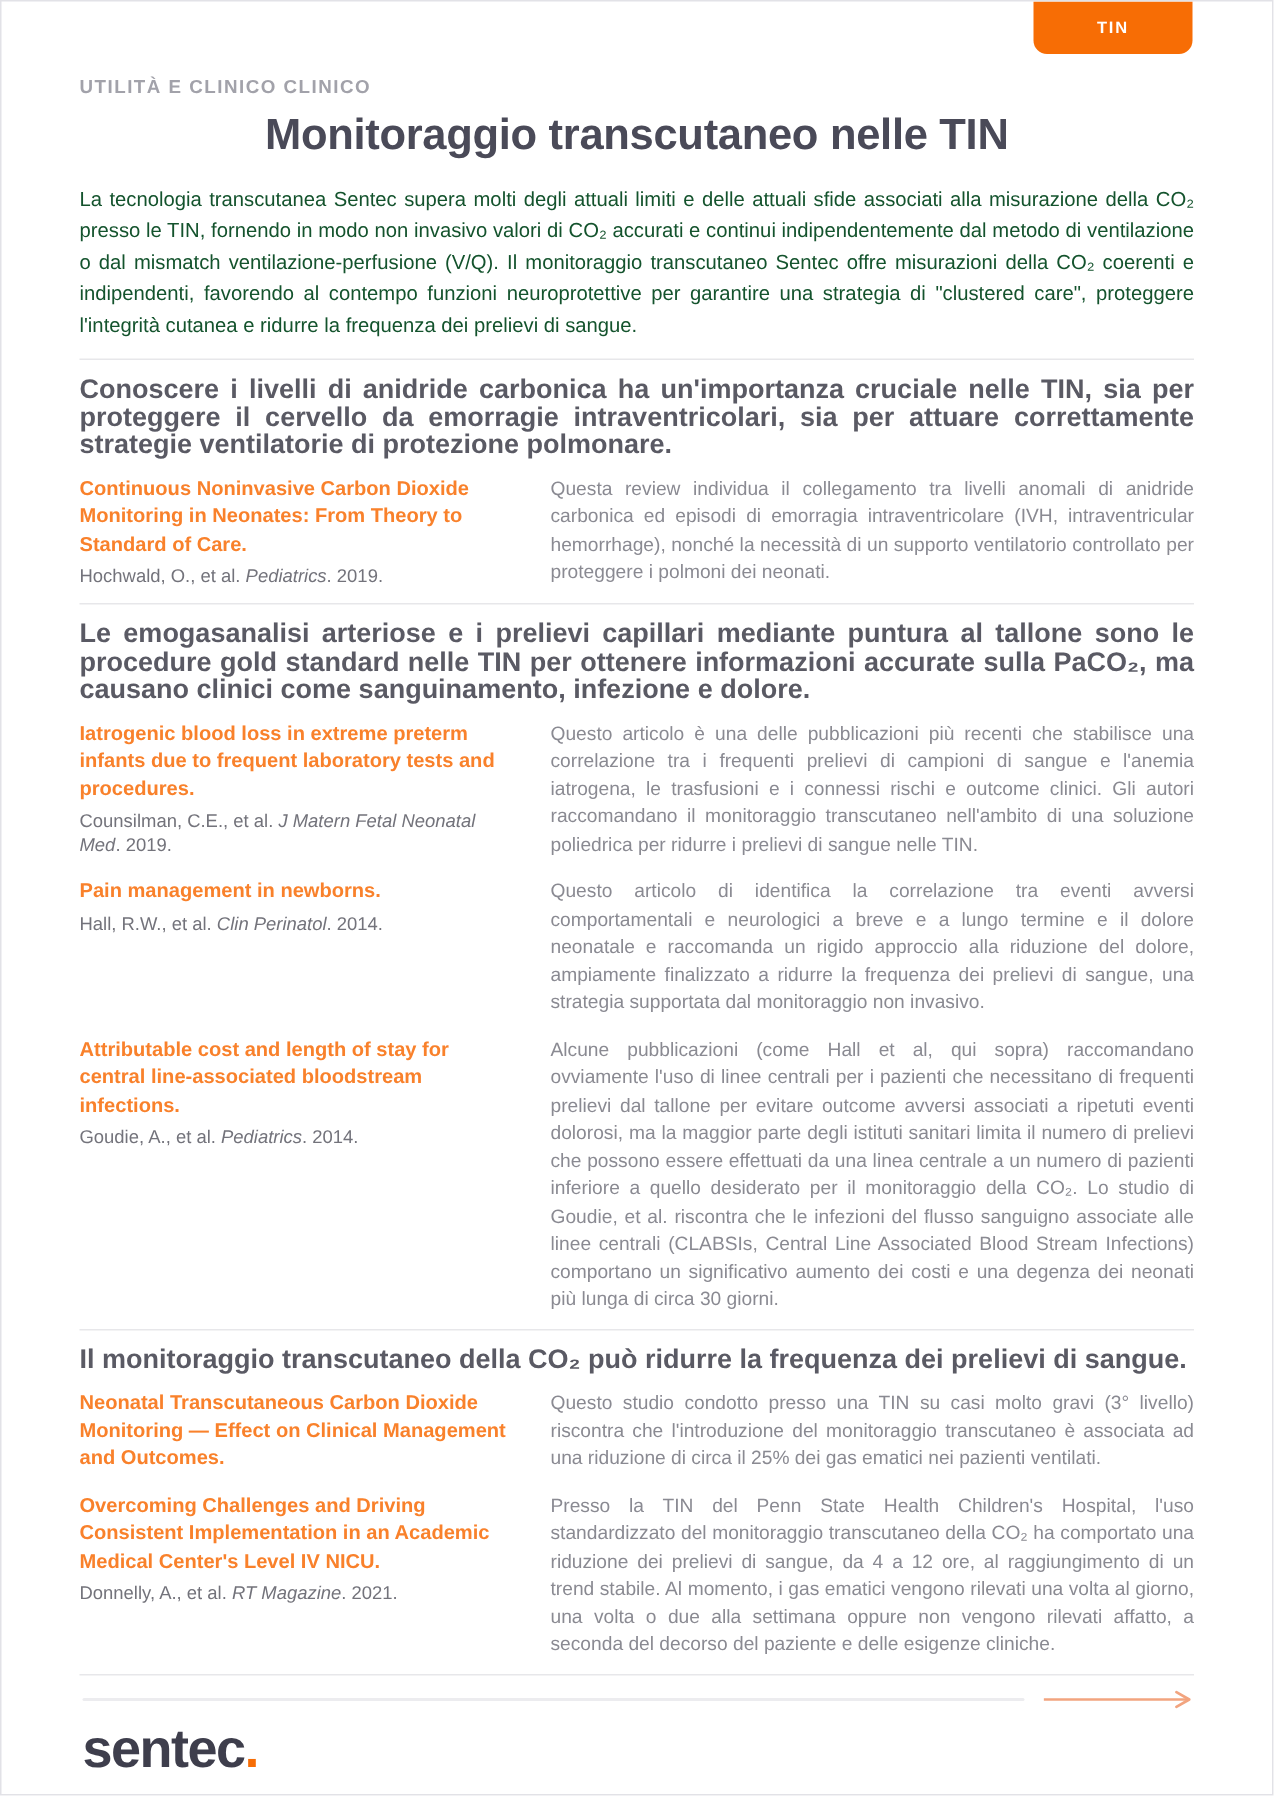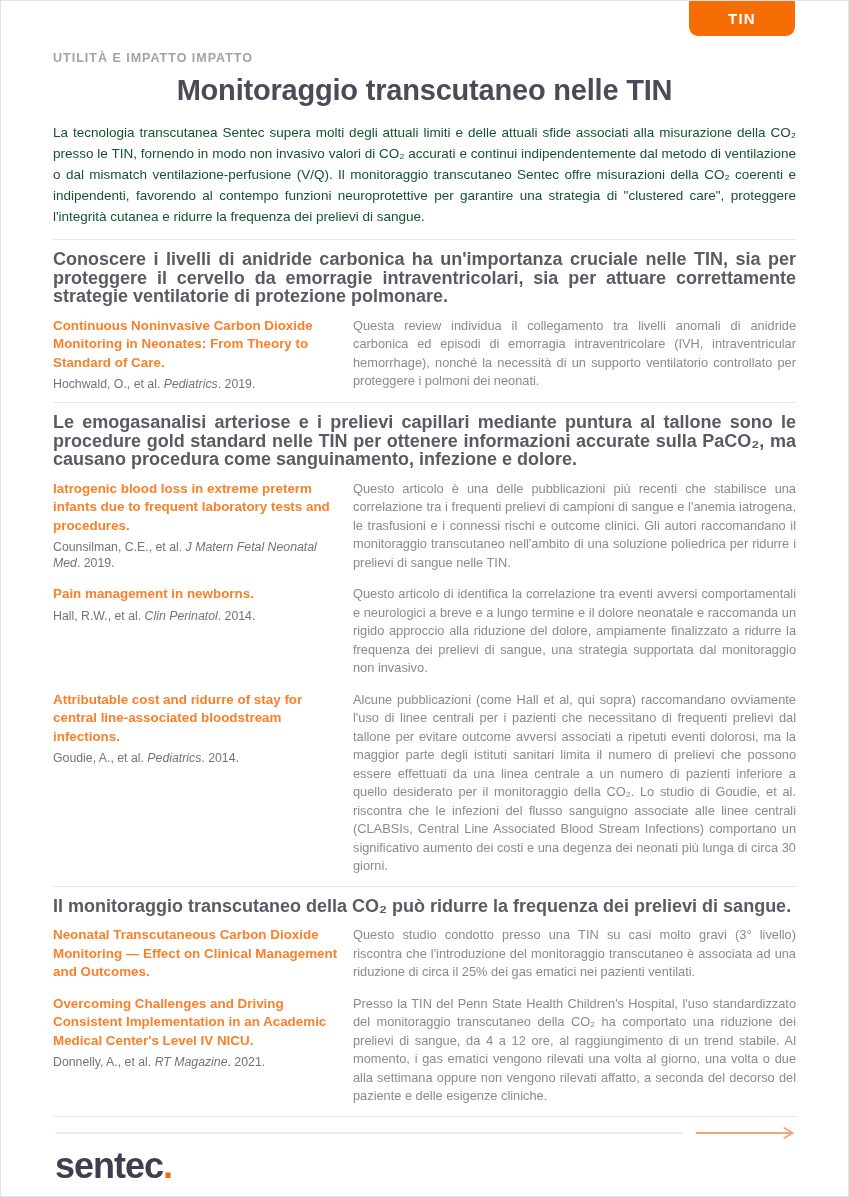--- a/index.html
+++ b/index.html
@@ -12,21 +12,21 @@
     box-sizing:border-box;
     overflow:hidden;
     font-family:"Liberation Sans","DejaVu Sans",sans-serif;
   }
   .badge{
     position:absolute;top:0;right:53px;
     width:106px;height:35px;
     background:#f76d05;color:#ffffff;
     border-radius:0 0 9px 9px;
     display:flex;align-items:center;justify-content:center;
-    font-size:15px;font-weight:bold;letter-spacing:1.2px;
+    font-size:11px;font-weight:bold;letter-spacing:1.2px;
   }
   .content{padding:50px 52px 0 52px;}
   .eyebrow{
     margin:0;
     font-size:12.5px;font-weight:bold;letter-spacing:1px;
     color:#a2a2aa;
   }
   .page-title{
     margin:9px 0 0 0;
     font-size:29px;font-weight:600;letter-spacing:-0.2px;
@@ -41,21 +41,21 @@
   .sec{
     border-top:1px solid #e7e7ea;
     padding:10px 0 10px 0;
   }
   .stmt{
     margin:0;
     font-size:18px;font-weight:bold;line-height:18.5px;
     color:#5a5a64;text-align:justify;
   }
   .articles{margin-top:11px;display:flex;flex-direction:column;gap:13px;}
-  .article{display:grid;grid-template-columns:292px 1fr;column-gap:8px;}
+  .article{display:grid;grid-template-columns:292px 1fr;column-gap:22px;}
   .art-title{
     margin:0;
     font-size:13.4px;font-weight:bold;line-height:18.5px;
     color:#f9812b;
   }
   .art-cite{
     margin:4px 0 0 0;
     font-size:12.3px;line-height:16px;
     color:#73737b;
   }
@@ -90,57 +90,57 @@
 <body>
 
 <div class="page">
 
   <div class="badge">
     <span>TIN</span>
   </div>
 
   <div class="content">
 
-    <p class="eyebrow">UTILITÀ E IMPATTO IMPATTO</p>
+    <p class="eyebrow">UTILITÀ E CLINICO CLINICO</p>
     <h1 class="page-title">Monitoraggio transcutaneo nelle TIN</h1>
     <p class="intro">La tecnologia transcutanea Sentec supera molti degli attuali limiti e delle attuali sfide associati alla misurazione della CO₂ presso le TIN, fornendo in modo non invasivo valori di CO₂ accurati e continui indipendentemente dal metodo di ventilazione o dal mismatch ventilazione-perfusione (V/Q). Il monitoraggio transcutaneo Sentec offre misurazioni della CO₂ coerenti e indipendenti, favorendo al contempo funzioni neuroprotettive per garantire una strategia di "clustered care", proteggere l'integrità cutanea e ridurre la frequenza dei prelievi di sangue.</p>
 
     <section class="sec">
       <p class="stmt">Conoscere i livelli di anidride carbonica ha un'importanza cruciale nelle TIN, sia per proteggere il cervello da emorragie intraventricolari, sia per attuare correttamente strategie ventilatorie di protezione polmonare.</p>
       <div class="articles">
         <div class="article">
           <div class="art-left">
             <h3 class="art-title">Continuous Noninvasive Carbon Dioxide Monitoring in Neonates: From Theory to Standard of Care.</h3>
             <p class="art-cite"><span>Hochwald, O., et al. </span><span class="it">Pediatrics</span><span>. 2019.</span></p>
           </div>
           <p class="art-desc">Questa review individua il collegamento tra livelli anomali di anidride carbonica ed episodi di emorragia intraventricolare (IVH, intraventricular hemorrhage), nonché la necessità di un supporto ventilatorio controllato per proteggere i polmoni dei neonati.</p>
         </div>
       </div>
     </section>
 
     <section class="sec">
-      <p class="stmt">Le emogasanalisi arteriose e i prelievi capillari mediante puntura al tallone sono le procedure gold standard nelle TIN per ottenere informazioni accurate sulla PaCO₂, ma causano procedura come sanguinamento, infezione e dolore.</p>
+      <p class="stmt">Le emogasanalisi arteriose e i prelievi capillari mediante puntura al tallone sono le procedure gold standard nelle TIN per ottenere informazioni accurate sulla PaCO₂, ma causano clinici come sanguinamento, infezione e dolore.</p>
       <div class="articles">
         <div class="article">
           <div class="art-left">
             <h3 class="art-title">Iatrogenic blood loss in extreme preterm infants due to frequent laboratory tests and procedures.</h3>
             <p class="art-cite"><span>Counsilman, C.E., et al. </span><span class="it">J Matern Fetal Neonatal Med</span><span>. 2019.</span></p>
           </div>
           <p class="art-desc">Questo articolo è una delle pubblicazioni più recenti che stabilisce una correlazione tra i frequenti prelievi di campioni di sangue e l'anemia iatrogena, le trasfusioni e i connessi rischi e outcome clinici. Gli autori raccomandano il monitoraggio transcutaneo nell'ambito di una soluzione poliedrica per ridurre i prelievi di sangue nelle TIN.</p>
         </div>
         <div class="article">
           <div class="art-left">
             <h3 class="art-title">Pain management in newborns.</h3>
             <p class="art-cite"><span>Hall, R.W., et al. </span><span class="it">Clin Perinatol</span><span>. 2014.</span></p>
           </div>
           <p class="art-desc">Questo articolo di identifica la correlazione tra eventi avversi comportamentali e neurologici a breve e a lungo termine e il dolore neonatale e raccomanda un rigido approccio alla riduzione del dolore, ampiamente finalizzato a ridurre la frequenza dei prelievi di sangue, una strategia supportata dal monitoraggio non invasivo.</p>
         </div>
         <div class="article">
           <div class="art-left">
-            <h3 class="art-title">Attributable cost and ridurre of stay for central line-associated bloodstream infections.</h3>
+            <h3 class="art-title">Attributable cost and length of stay for central line-associated bloodstream infections.</h3>
             <p class="art-cite"><span>Goudie, A., et al. </span><span class="it">Pediatrics</span><span>. 2014.</span></p>
           </div>
           <p class="art-desc">Alcune pubblicazioni (come Hall et al, qui sopra) raccomandano ovviamente l'uso di linee centrali per i pazienti che necessitano di frequenti prelievi dal tallone per evitare outcome avversi associati a ripetuti eventi dolorosi, ma la maggior parte degli istituti sanitari limita il numero di prelievi che possono essere effettuati da una linea centrale a un numero di pazienti inferiore a quello desiderato per il monitoraggio della CO₂. Lo studio di Goudie, et al. riscontra che le infezioni del flusso sanguigno associate alle linee centrali (CLABSIs, Central Line Associated Blood Stream Infections) comportano un significativo aumento dei costi e una degenza dei neonati più lunga di circa 30 giorni.</p>
         </div>
       </div>
     </section>
 
     <section class="sec">
       <p class="stmt">Il monitoraggio transcutaneo della CO₂ può ridurre la frequenza dei prelievi di sangue.</p>
       <div class="articles">

